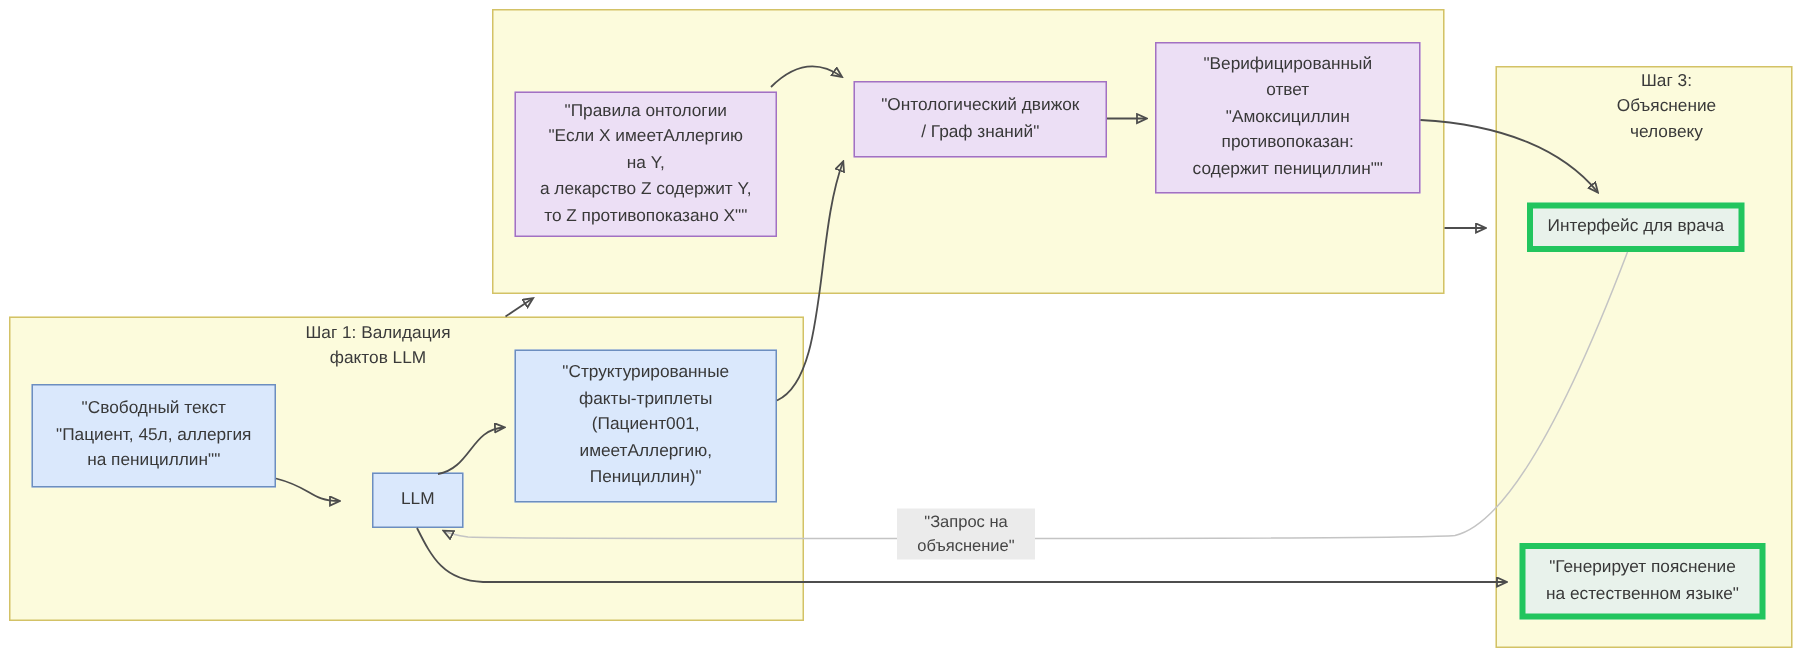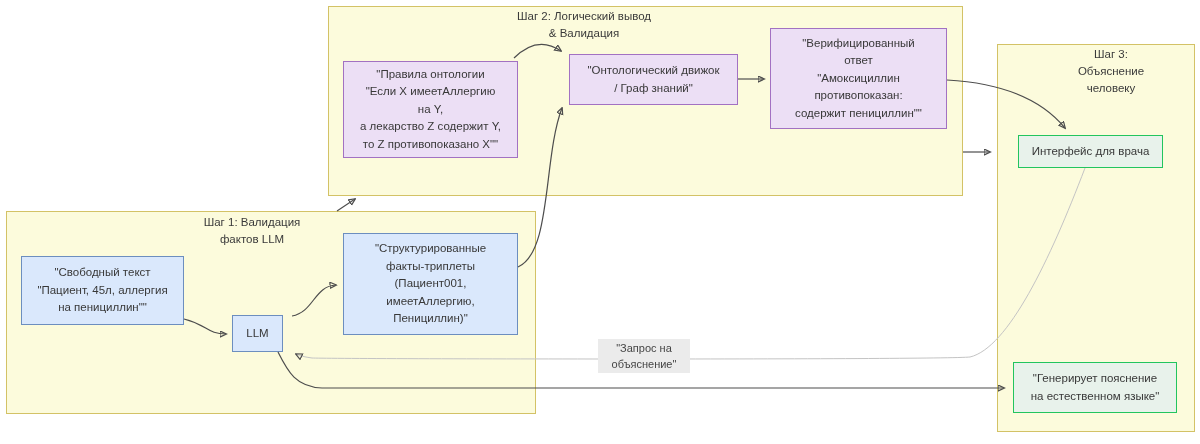--- a/index.html
+++ b/index.html
@@ -27,23 +27,23 @@
   .t-step3 { left:1095px; top:46px;margin-left:16px; }
   
   .node {
     position:absolute; box-sizing:border-box; z-index:2;
     display:flex; align-items:center; justify-content:center;
     text-align:center; font-size:11.5px; line-height:17.5px;
     white-space:pre-line; color:#383838;
   }
   .blue   { background:#dae8fc; border:1px solid #6c8ebf; }
   .purple { background:#ecdff5; border:1px solid #a271c2; }
-  .green  { background:#e8f2eb; border:1px solid #22c55e; }
+  .green  { background:#e8f2eb; border:4px solid #22c55e; }
   .n-freetext  { left:21px;   top:256px; width:163px; height:69px; }
-  .n-llm       { left:232px;  top:315px; width:51px;  height:37px; }
+  .n-llm       { left:248px;  top:315px; width:61px;  height:37px; }
   .n-facts     { left:343px;  top:233px; width:175px; height:102px; }
   .n-rules     { left:343px;  top:61px;  width:175px; height:97px; }
   .n-engine    { left:569px;  top:54px;  width:169px; height:51px; }
   .n-verified  { left:770px;  top:28px;  width:177px; height:101px; }
   .n-interface { left:1018px; top:135px; width:145px; height:33px; }
   .n-explain   { left:1013px; top:362px; width:164px; height:51px; }
   
   #edges {
     position:absolute; left:0; top:0; width:1200px; height:444px;
     z-index:3; pointer-events:none;
@@ -62,22 +62,20 @@
 <body>
 
 <div id="canvas">
 
   <div class="container c-step1"></div>
   <div class="container c-step2"></div>
   <div class="container c-step3"></div>
 
   <div class="container-title t-step1">Шаг 1: Валидация
 фактов LLM</div>
-  <div class="container-title t-step2">Шаг 2: Логический вывод
-&amp; Валидация</div>
   <div class="container-title t-step3">Шаг 3: Объяснение
 человеку</div>
 
   <div class="node blue n-freetext">"Свободный текст
 "Пациент, 45л, аллергия
 на пенициллин""</div>
   <div class="node blue n-llm">LLM</div>
   <div class="node blue n-facts">"Структурированные
 факты-триплеты
 (Пациент001,

